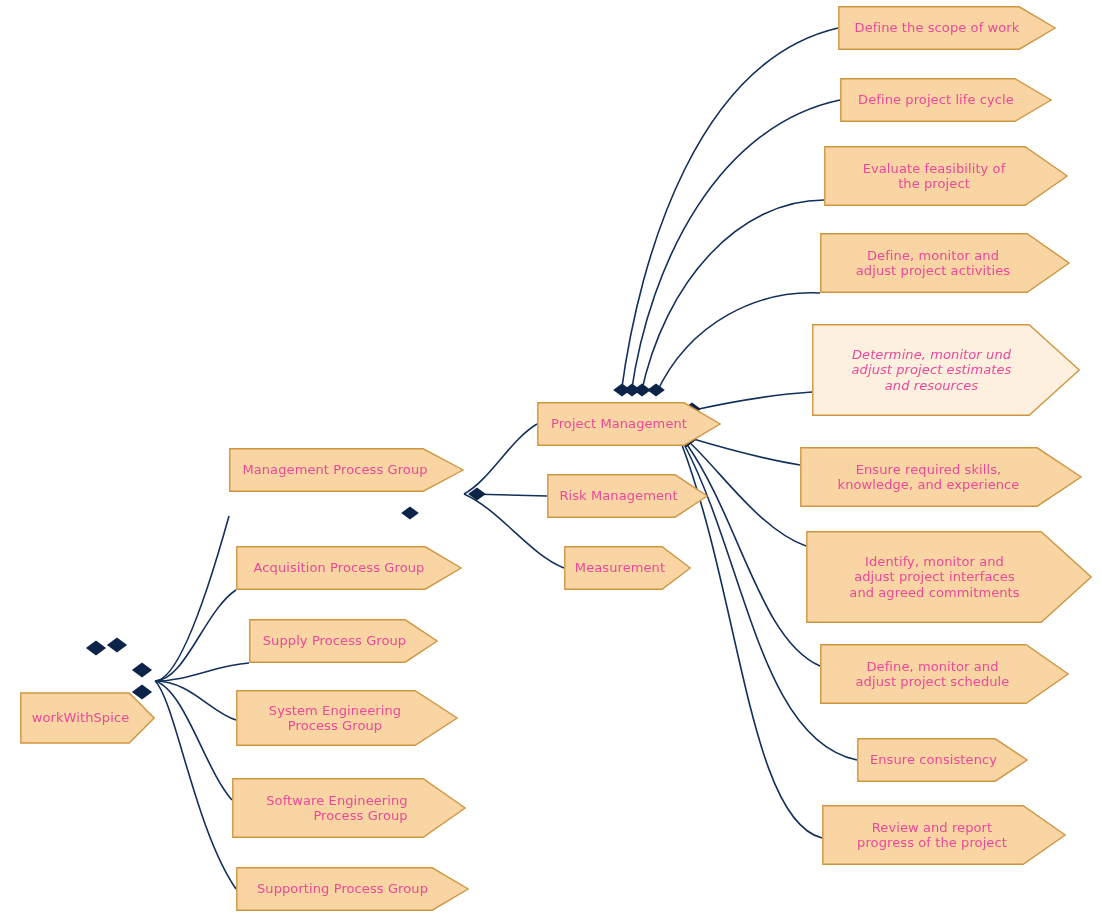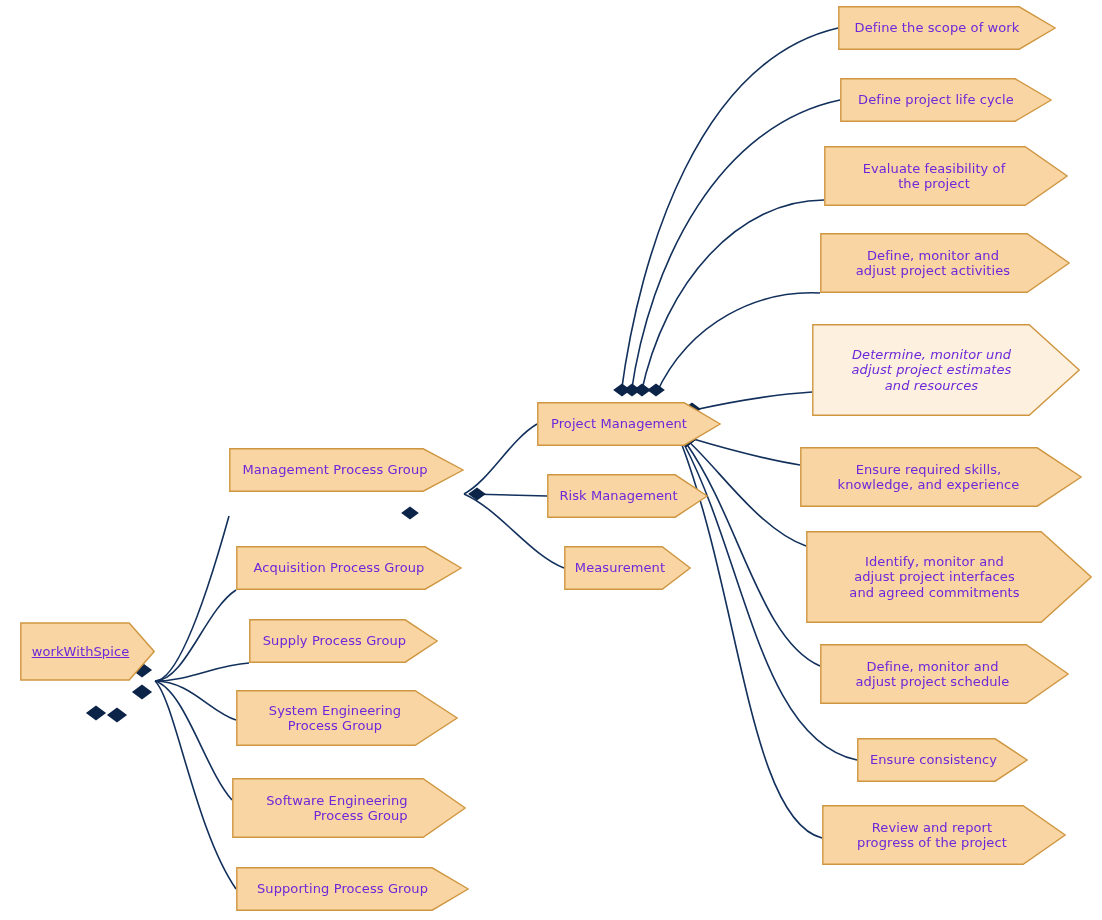--- a/index.html
+++ b/index.html
@@ -36,21 +36,21 @@
   .node {
     position: absolute;
     box-sizing: border-box;
     display: flex;
     align-items: center;
     justify-content: center;
     text-align: center;
     font-family: "DejaVu Sans", sans-serif;
     font-size: 13px;
     line-height: 15.5px;
-    color: #6d28d9;
+    color: #ec4899;
     white-space: pre-line;
     letter-spacing: 0.1px;
   }
   .node .node-shape {
     position: absolute;
     left: 0;
     top: 0;
     width: 100%;
     height: 100%;
   }
@@ -99,21 +99,21 @@
       <polygon points="635.18,390 642,384.94 648.82,390 642,395.06" fill="#0d2449" stroke="#0d2449" stroke-width="2.4"></polygon>
       <polygon points="649.18,390 656,384.94 662.82,390 656,395.06" fill="#0d2449" stroke="#0d2449" stroke-width="2.4"></polygon>
       <polygon points="685.18,409 692,403.94 698.82,409 692,414.06" fill="#0d2449" stroke="#0d2449" stroke-width="2.4"></polygon>
       <polygon points="678.56,440 686,434.48 693.44,440 686,445.52" fill="#0d2449" stroke="#0d2449" stroke-width="2.4"></polygon>
       <polygon points="678.56,440 686,434.48 693.44,440 686,445.52" fill="#0d2449" stroke="#0d2449" stroke-width="2.4"></polygon>
       <polygon points="678.56,440 686,434.48 693.44,440 686,445.52" fill="#0d2449" stroke="#0d2449" stroke-width="2.4"></polygon>
       <polygon points="678.56,440 686,434.48 693.44,440 686,445.52" fill="#0d2449" stroke="#0d2449" stroke-width="2.4"></polygon>
       <polygon points="678.56,440 686,434.48 693.44,440 686,445.52" fill="#0d2449" stroke="#0d2449" stroke-width="2.4"></polygon>
     </svg>
   <div id="node-layer">
-      <div class="node" style="left: 20px; top: 622px; width: 135px; height: 59px; text-decoration: underline;"><svg class="node-shape" viewBox="0 0 135 44" preserveAspectRatio="none">
+      <div class="node" style="left: 20px; top: 692px; width: 135px; height: 52px;"><svg class="node-shape" viewBox="0 0 135 44" preserveAspectRatio="none">
           <polygon points="0.8,0.8 109.2,0.8 134.2,22 109.2,43.2 0.8,43.2" fill="#f8d5a3" stroke="#cf9640" stroke-width="1.4" stroke-linejoin="miter" vector-effect="non-scaling-stroke"></polygon>
         </svg><span class="node-label" style="padding-right: 16px;">workWithSpice</span></div>
       <div class="node" style="left: 229px; top: 448px; width: 235px; height: 44px;"><svg class="node-shape" viewBox="0 0 235 44" preserveAspectRatio="none">
           <polygon points="0.8,0.8 194.2,0.8 234.2,22 194.2,43.2 0.8,43.2" fill="#f8d5a3" stroke="#cf9640" stroke-width="1.4" stroke-linejoin="miter" vector-effect="non-scaling-stroke"></polygon>
         </svg><span class="node-label" style="padding-right: 25px;">Management Process Group</span></div>
       <div class="node" style="left: 236px; top: 546px; width: 226px; height: 44px;"><svg class="node-shape" viewBox="0 0 226 44" preserveAspectRatio="none">
           <polygon points="0.8,0.8 189.2,0.8 225.2,22 189.2,43.2 0.8,43.2" fill="#f8d5a3" stroke="#cf9640" stroke-width="1.4" stroke-linejoin="miter" vector-effect="non-scaling-stroke"></polygon>
         </svg><span class="node-label" style="padding-right: 22px;">Acquisition Process Group</span></div>
       <div class="node" style="left: 249px; top: 619px; width: 189px; height: 44px;"><svg class="node-shape" viewBox="0 0 189 44" preserveAspectRatio="none">
           <polygon points="0.8,0.8 156.2,0.8 188.2,22 156.2,43.2 0.8,43.2" fill="#f8d5a3" stroke="#cf9640" stroke-width="1.4" stroke-linejoin="miter" vector-effect="non-scaling-stroke"></polygon>

